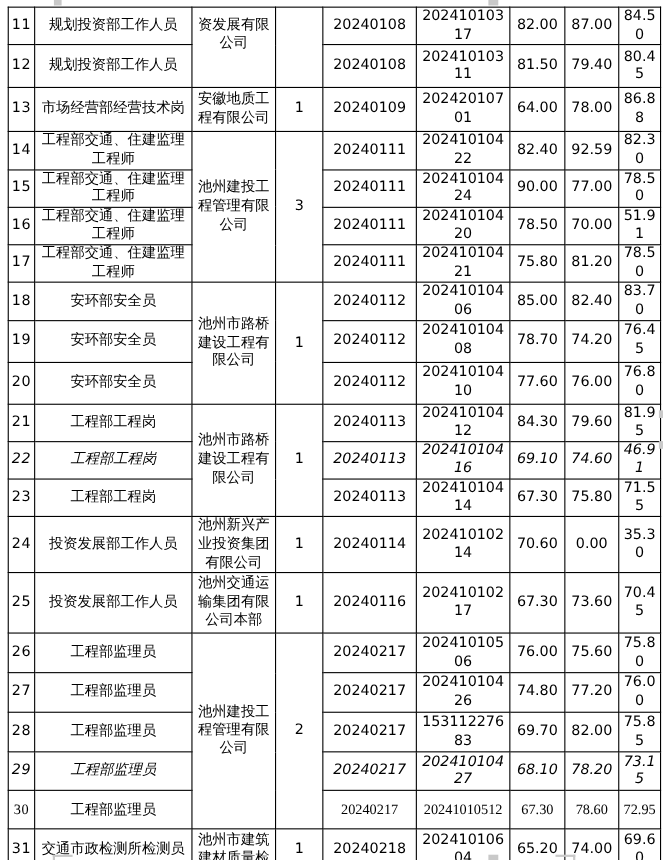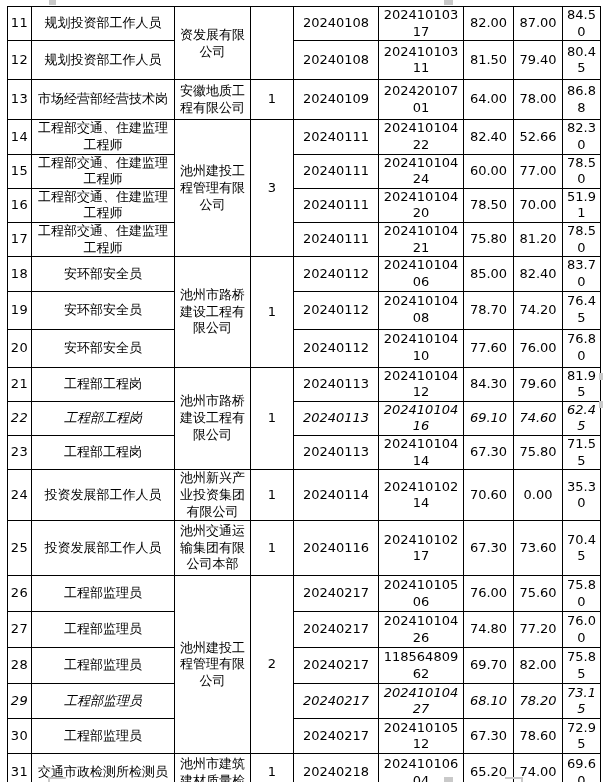--- a/index.html
+++ b/index.html
@@ -36,21 +36,21 @@
     vertical-align: middle;
     font-size: 13px;
     line-height: 1.28;
     padding: 0 1px;
     overflow: hidden;
     word-break: break-all;
   }
   td.col-no   { font-size: 12px; letter-spacing: 0.5px; }
   td.col-pos  { font-size: 12.5px; }
   td.col-comp { font-size: 13px; padding: 0 3px; }
-  td.col-comp.v-top { vertical-align: top; padding-top: 20px; }
+  td.col-comp.v-top { vertical-align: top; padding-top: 8px; }
   td.col-num  { font-size: 13px; }
   
   .mark {
     position: absolute;
     background: #c9c9c9;
   }
   .mk-top-left     { left: 49px;  top: 0;     width: 7px;  height: 5px; }
   .mk-top-right    { left: 444px; top: 0;     width: 9px;  height: 5px; }
   .mk-bl-h         { left: 48px;  top: 777px; width: 18px; height: 2px; }
   .mk-bl-v         { left: 48px;  top: 777px; width: 2px;  height: 5px; }
@@ -110,29 +110,29 @@
           <td class="col-num">86.88</td>
         </tr>
         <tr style="height: 33px;">
           <td class="col-no">14</td>
           <td class="col-pos">工程部交通、住建监理工程师</td>
           <td class="col-comp" rowspan="4">池州建投工程管理有限公司</td>
           <td class="col-num" rowspan="4">3</td>
           <td class="col-num">20240111</td>
           <td class="col-num">20241010422</td>
           <td class="col-num">82.40</td>
-          <td class="col-num">52.66</td>
+          <td class="col-num">92.59</td>
           <td class="col-num">82.30</td>
         </tr>
         <tr style="height: 32px;">
           <td class="col-no">15</td>
           <td class="col-pos">工程部交通、住建监理工程师</td>
           <td class="col-num">20240111</td>
           <td class="col-num">20241010424</td>
-          <td class="col-num">60.00</td>
+          <td class="col-num">90.00</td>
           <td class="col-num">77.00</td>
           <td class="col-num">78.50</td>
         </tr>
         <tr style="height: 33px;">
           <td class="col-no">16</td>
           <td class="col-pos">工程部交通、住建监理工程师</td>
           <td class="col-num">20240111</td>
           <td class="col-num">20241010420</td>
           <td class="col-num">78.50</td>
           <td class="col-num">70.00</td>
@@ -187,21 +187,21 @@
           <td class="col-num">79.60</td>
           <td class="col-num">81.95</td>
         </tr>
         <tr style="height: 34px; font-style: italic;">
           <td class="col-no">22</td>
           <td class="col-pos">工程部工程岗</td>
           <td class="col-num">20240113</td>
           <td class="col-num">20241010416</td>
           <td class="col-num">69.10</td>
           <td class="col-num">74.60</td>
-          <td class="col-num">62.45</td>
+          <td class="col-num">46.91</td>
         </tr>
         <tr style="height: 33px;">
           <td class="col-no">23</td>
           <td class="col-pos">工程部工程岗</td>
           <td class="col-num">20240113</td>
           <td class="col-num">20241010414</td>
           <td class="col-num">67.30</td>
           <td class="col-num">75.80</td>
           <td class="col-num">71.55</td>
         </tr>
@@ -244,35 +244,35 @@
           <td class="col-num">20240217</td>
           <td class="col-num">20241010426</td>
           <td class="col-num">74.80</td>
           <td class="col-num">77.20</td>
           <td class="col-num">76.00</td>
         </tr>
         <tr style="height: 36px;">
           <td class="col-no">28</td>
           <td class="col-pos">工程部监理员</td>
           <td class="col-num">20240217</td>
-          <td class="col-num">11856480962</td>
+          <td class="col-num">15311227683</td>
           <td class="col-num">69.70</td>
           <td class="col-num">82.00</td>
           <td class="col-num">75.85</td>
         </tr>
         <tr style="height: 35px; font-style: italic;">
           <td class="col-no">29</td>
           <td class="col-pos">工程部监理员</td>
           <td class="col-num">20240217</td>
           <td class="col-num">20241010427</td>
           <td class="col-num">68.10</td>
           <td class="col-num">78.20</td>
           <td class="col-num">73.15</td>
         </tr>
-        <tr style="height: 35px;">
+        <tr style="height: 35px; font-family: Liberation Serif, serif;">
           <td class="col-no">30</td>
           <td class="col-pos">工程部监理员</td>
           <td class="col-num">20240217</td>
           <td class="col-num">20241010512</td>
           <td class="col-num">67.30</td>
           <td class="col-num">78.60</td>
           <td class="col-num">72.95</td>
         </tr>
         <tr style="height: 38px;">
           <td class="col-no">31</td>

